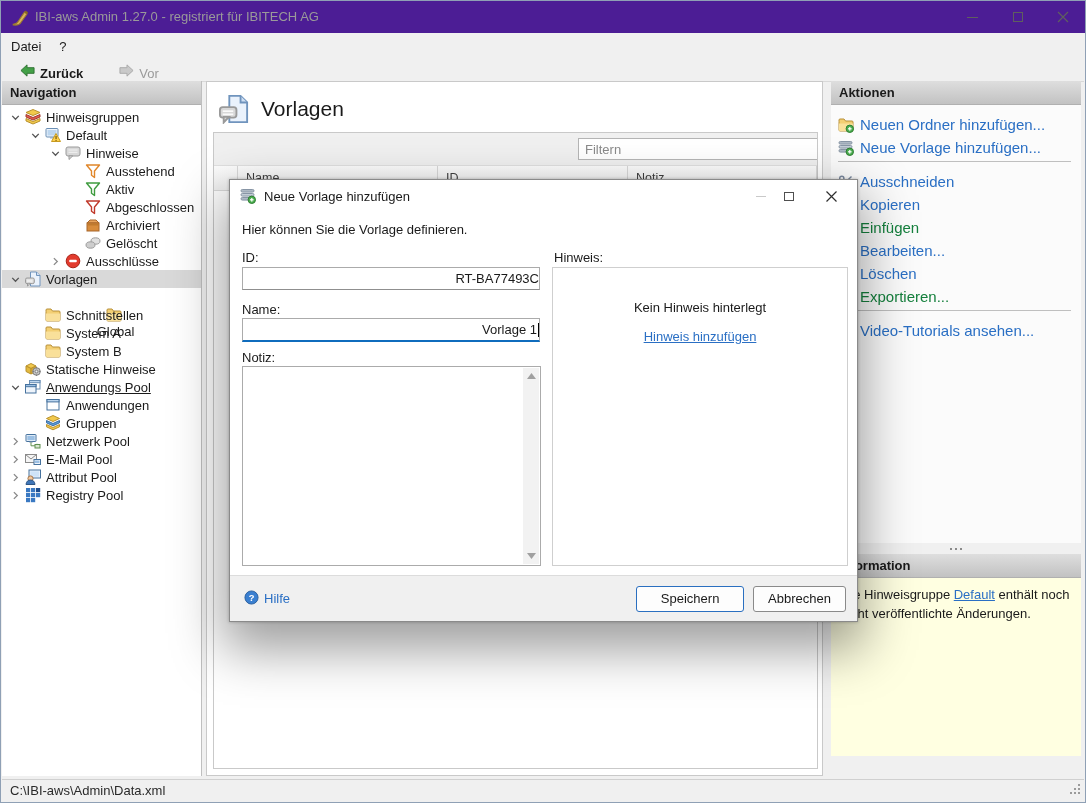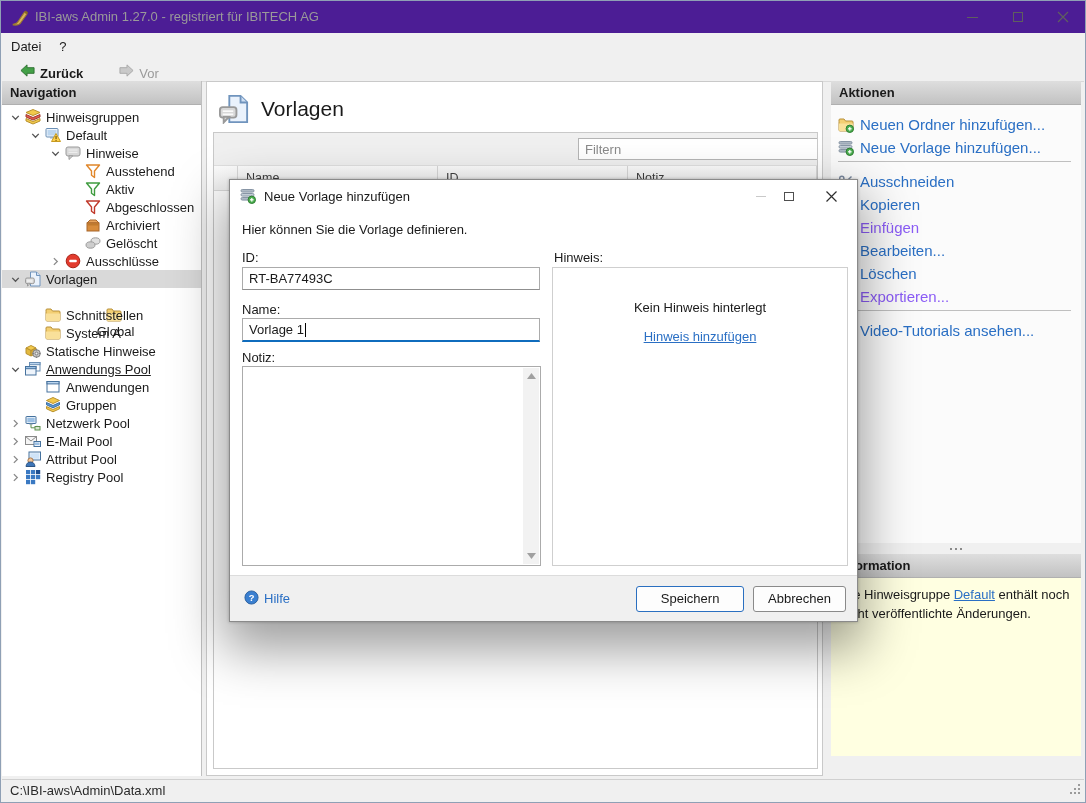--- a/index.html
+++ b/index.html
@@ -52,40 +52,40 @@
   .th .sort{position:absolute;right:8px;top:8px;}
   .th-spacer{flex:0 0 24px;border-right:1px solid #d9d9d9;box-sizing:border-box;}
   .table-body{background:#fff;height:581px;}
 
   
   .right-col{position:absolute;left:830px;top:80px;width:250px;height:695px;}
   .actions-list{height:438px;background:#fbfbfb;padding-top:5px;box-sizing:border-box;}
   .action-row{display:flex;align-items:flex-end;height:23px;padding-left:7px;font-size:15px;}
   .action-ico{width:22px;flex:0 0 22px;display:flex;align-items:center;}
   .action-lbl{color:#2a6fc4;}
-  .action-lbl.dis{color:#8b5cf6;}
+  .action-lbl.dis{color:#15803d;}
   .action-sep{height:1px;background:#bfbfbf;margin:5px 10px 5px 7px;}
   .splitter{height:11px;background:#f0f0f0;display:flex;align-items:center;justify-content:center;gap:3px;}
   .splitter i{width:2px;height:2px;background:#8a8a8a;display:block;}
   .info-body{height:178px;background:#ffffe1;font-size:13px;color:#1a1a1a;padding:8px 10px;line-height:1.45;box-sizing:border-box;}
   .info-body a{color:#2a6fc4;text-decoration:underline;cursor:pointer;}
 
   
   .dialog{position:absolute;left:228px;top:178px;width:629px;height:443px;background:#ffffff;border:1px solid #8a8a8a;box-sizing:border-box;z-index:50;
     box-shadow:0 22px 48px 6px rgba(0,0,0,.38),0 0 3px rgba(0,0,0,.25);font-size:13px;color:#1a1a1a;}
   .dlg-icon{position:absolute;left:10px;top:8px;}
   .dlg-title{position:absolute;left:34px;top:9px;}
   .dlg-controls{position:absolute;right:12px;top:5px;display:flex;align-items:center;height:22px;}
   .dc{width:28px;height:22px;display:flex;align-items:center;justify-content:center;}
   .dc-min{width:10px;height:1px;background:#c9c9c9;}
   .dc-max{width:10px;height:9px;border:1px solid #4f4f4f;box-sizing:border-box;}
   .dc-close{margin-left:14px;}
   .dlg-desc{position:absolute;left:12px;top:42px;}
   .dlg-label{position:absolute;}
-  .inp{position:absolute;border:1px solid #ababab;box-sizing:border-box;background:#fff;display:flex;align-items:center;padding-left:6px;font-size:13px;}
+  .inp{position:absolute;border:1px solid #ababab;box-sizing:border-box;background:#fff;display:flex;align-items:center;padding-left:6px;font-size:13px;justify-content:flex-end;}
   .inp-id{left:12px;top:87px;width:298px;height:23px;border-bottom-color:#8f8f8f;}
   .inp-name{left:12px;top:138px;width:298px;height:24px;border-bottom:2px solid #0f6cbd;}
   .caret{display:inline-block;width:1px;height:14px;background:#000;margin-left:1px;}
   .notiz{position:absolute;left:12px;top:186px;width:299px;height:200px;border:1px solid #ababab;box-sizing:border-box;background:#fff;}
   .notiz-rail{position:absolute;right:1px;top:1px;bottom:1px;width:16px;background:#f2f2f2;}
   .rail-btn{position:absolute;left:0;width:16px;height:16px;display:flex;align-items:center;justify-content:center;}
   .hint-panel{position:absolute;left:322px;top:87px;width:296px;height:299px;border:1px solid #cfcfcf;box-sizing:border-box;background:#fff;text-align:center;}
   .hint-empty{margin-top:32px;}
   .hint-add{display:inline-block;margin-top:14px;color:#2a6fc4;text-decoration:underline;cursor:pointer;}
   .dlg-footer{position:absolute;left:0;right:0;bottom:0;height:45px;background:#f0f0f0;border-top:1px solid #dcdcdc;display:flex;align-items:center;}
@@ -300,20 +300,30 @@
         </div>
         <div class="tree-row" style="padding-left: 24px;">
           <span class="tree-exp"></span>
           <span class="tree-ico">
             <svg width="16" height="16" viewBox="0 0 16 16">
               <path d="M1,4.5 V3 q0,-1 1,-1 h4 l1.5,2 H14 q1,0 1,1 v8 q0,1 -1,1 H2 q-1,0 -1,-1 z" fill="#f3cf73" stroke="#b89038"></path>
               <path d="M1,6.5 H15 V13 q0,1 -1,1 H2 q-1,0 -1,-1 z" fill="#f9e09a"></path>
             </svg>
           </span>
           <span class="tree-lbl">System A</span>
+        </div>
+        <div class="tree-row" style="padding-left: 24px;">
+          <span class="tree-exp"></span>
+          <span class="tree-ico">
+            <svg width="16" height="16" viewBox="0 0 16 16">
+              <path d="M1,4.5 V3 q0,-1 1,-1 h4 l1.5,2 H14 q1,0 1,1 v8 q0,1 -1,1 H2 q-1,0 -1,-1 z" fill="#f3cf73" stroke="#b89038"></path>
+              <path d="M1,6.5 H15 V13 q0,1 -1,1 H2 q-1,0 -1,-1 z" fill="#f9e09a"></path>
+            </svg>
+          </span>
+          <span class="tree-lbl">System B</span>
         </div>
         <div class="tree-row" style="padding-left: 4px;">
           <span class="tree-exp"></span>
           <span class="tree-ico">
             <svg width="16" height="16" viewBox="0 0 16 16">
               <polygon points="1,5 6,2.5 11,5 6,7.5" fill="#f2c94c" stroke="#b8912e"></polygon>
               <polygon points="1,5 6,7.5 6,13 1,10.5" fill="#e3b93f" stroke="#b8912e"></polygon>
               <polygon points="11,5 6,7.5 6,13 11,10.5" fill="#d9a832" stroke="#b8912e"></polygon>
               <circle cx="11.5" cy="10.5" r="3.8" fill="#c2c2c2" stroke="#808080"></circle>
               <circle cx="11.5" cy="10.5" r="1.4" fill="#f0f0f0" stroke="#808080"></circle>

